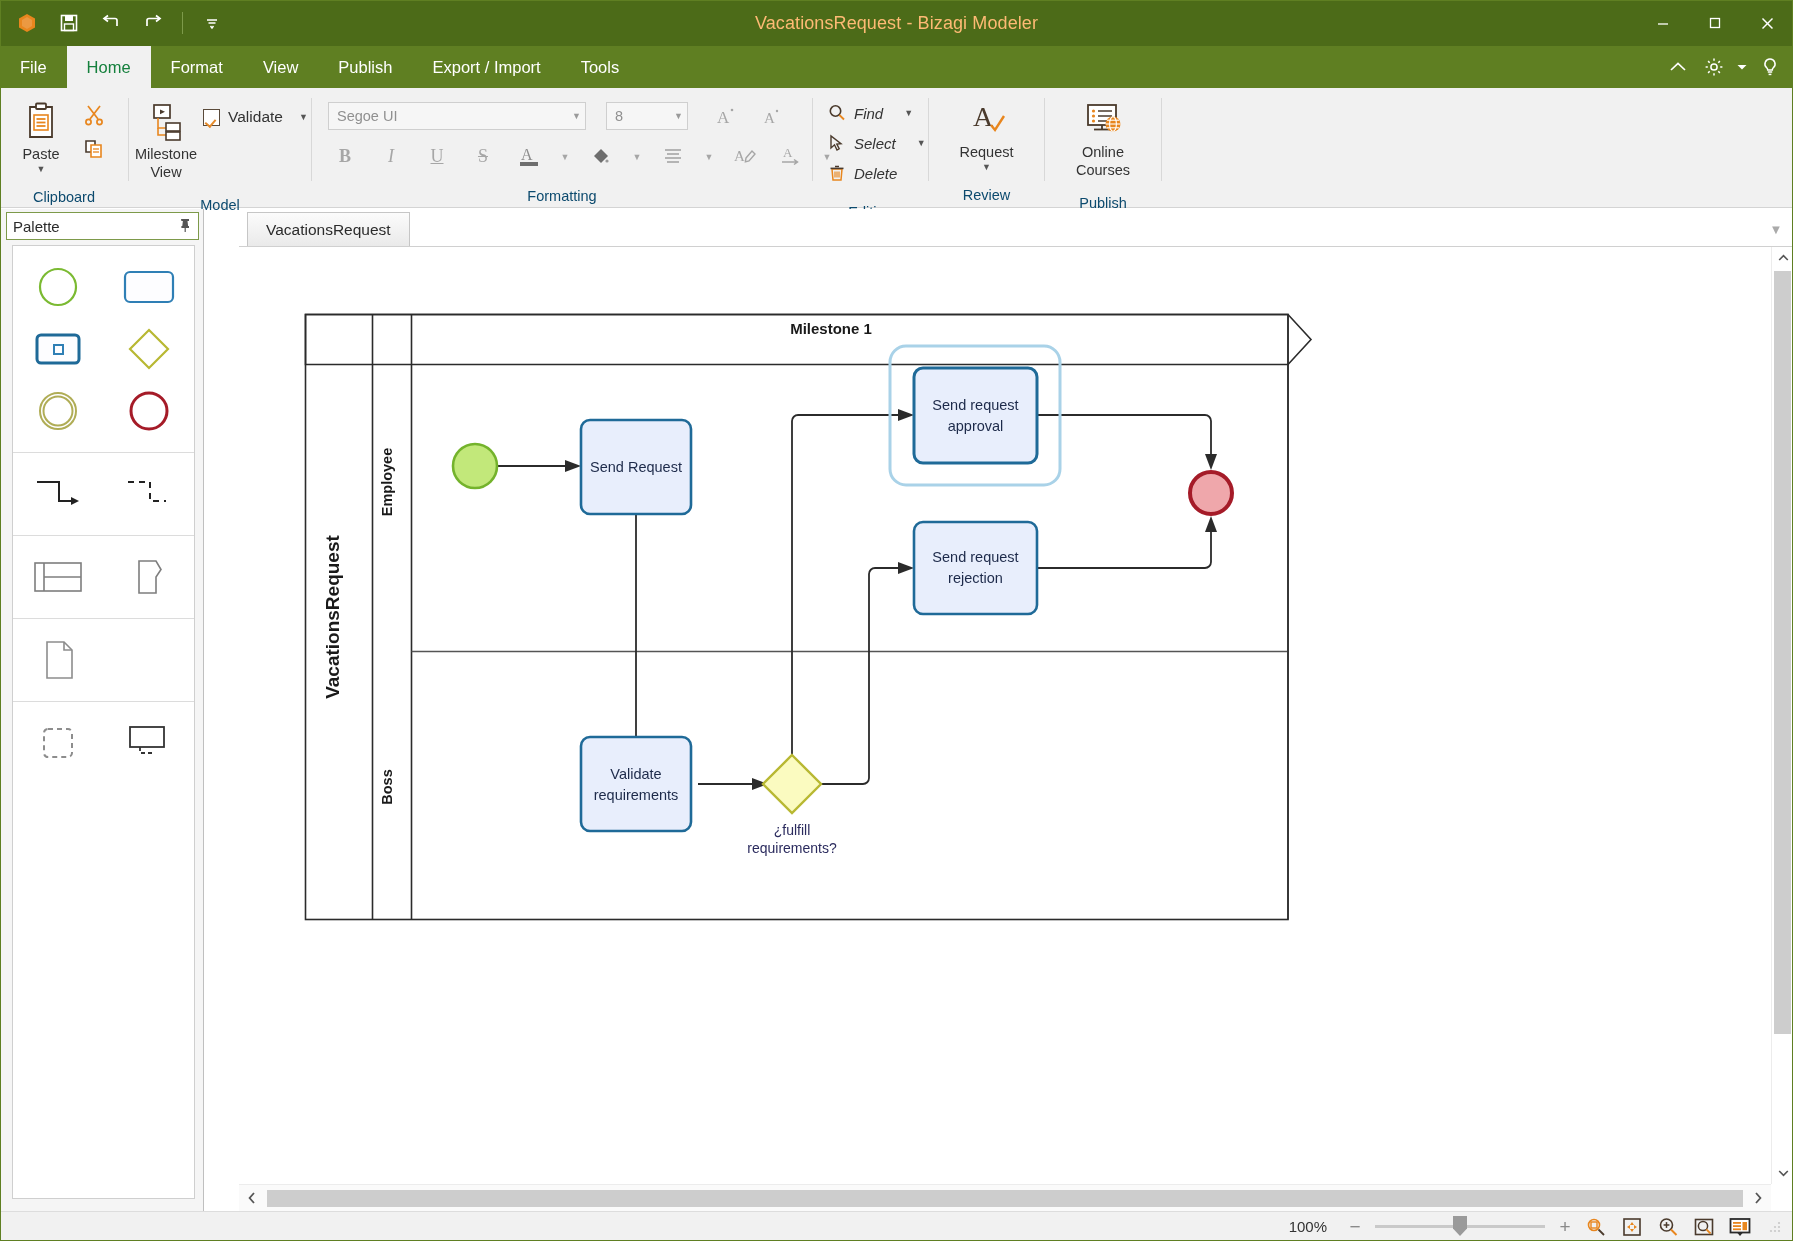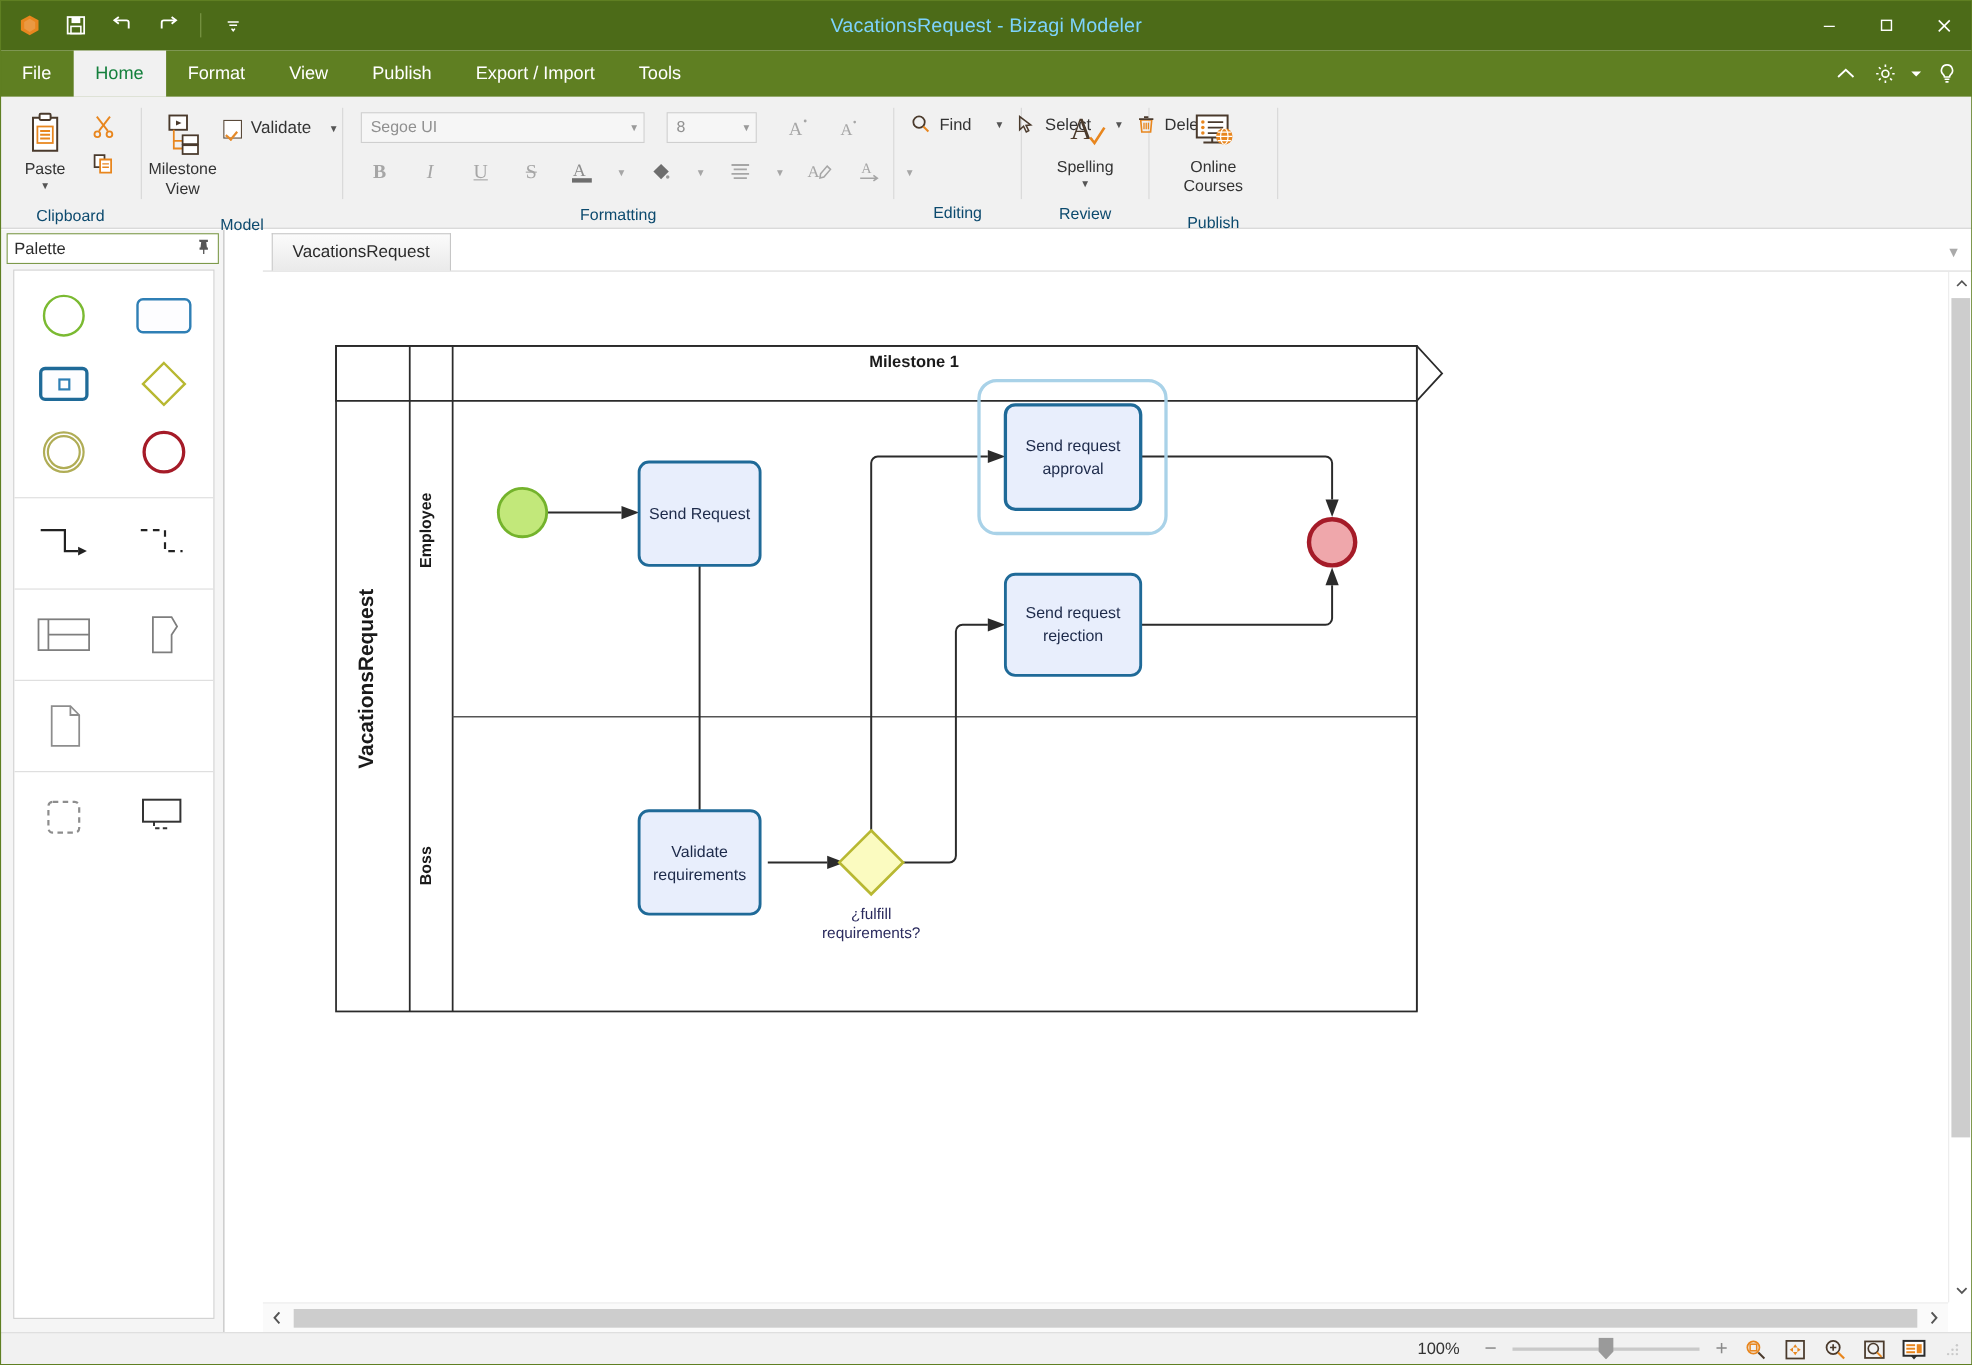--- a/index.html
+++ b/index.html
@@ -18,21 +18,21 @@
   }
   .qat{ display:flex; align-items:center; gap:4px; padding-left:8px; height:46px;}
   .qat-btn{
     width:38px;height:38px;display:flex;align-items:center;justify-content:center;
     cursor:pointer;
   }
   .qat-sep{width:1px;height:22px;background:#7d9a4a;margin:0 6px;}
   .title-text{
     position:absolute;left:0;top:0;width:1793px;height:46px;
     display:flex;align-items:center;justify-content:center;
-    color:#7dd3fc;font-size:18px;letter-spacing:.1px;pointer-events:none;text-align:center;
+    color:#fdba74;font-size:18px;letter-spacing:.1px;pointer-events:none;text-align:center;
   }
   .win-btns{position:absolute;right:0;top:0;height:46px;display:flex;}
   .win-btn{width:52px;height:46px;display:flex;align-items:center;justify-content:center;cursor:pointer;}
 
   
   .menustrip{
     position:absolute;left:0;top:46px;width:1793px;height:42px;
     background:#5f7f22;display:flex;align-items:flex-end;
   }
   .mtab{
@@ -407,21 +407,21 @@
             </svg>
         </div>
         <div class="mini-caret">▼</div>
       </div>
     </div>
     <div class="rgroup-label">Formatting</div>
   </div>
   <div class="rgroup-sep"></div>
 
   <div class="rgroup" style="width:115px">
-    <div class="rgroup-body" style="flex-direction:row;padding-top:10px;padding-left:10px;">
+    <div class="rgroup-body" style="flex-direction:column;padding-top:10px;padding-left:10px;font-style:italic;">
       <div class="txtbtn">
         <svg width="20" height="20" viewBox="0 0 20 20">
             <circle cx="8.5" cy="8" r="5.2" fill="none" stroke="#4a3a2c" stroke-width="1.6"></circle>
             <line x1="12.4" y1="12" x2="17" y2="16.5" stroke="#e8861e" stroke-width="1.8"></line>
           </svg>
         <span>Find</span>
         <span class="tcaret">▼</span>
       </div>
       <div class="txtbtn">
         <svg width="20" height="20" viewBox="0 0 20 20">
@@ -448,21 +448,21 @@
   </div>
   <div class="rgroup-sep"></div>
 
   <div class="rgroup" style="width:115px">
     <div class="rgroup-body" style="justify-content:center;padding-top:8px;">
       <div class="bigbtn" style="width:90px">
         <svg width="44" height="40" viewBox="0 0 44 40">
           <text x="8" y="26" font-family="Liberation Serif, serif" font-size="28" fill="#4a3a2c">A</text>
           <path d="M26 25 L30 30 L39 16" fill="none" stroke="#e8861e" stroke-width="2.4"></path>
         </svg>
-        <div class="lbl">Spelling</div>
+        <div class="lbl">Request</div>
         <div class="caret">▼</div>
       </div>
     </div>
     <div class="rgroup-label">Review</div>
   </div>
   <div class="rgroup-sep"></div>
 
   <div class="rgroup" style="width:116px">
     <div class="rgroup-body" style="justify-content:center;padding-top:8px;">
       <div class="bigbtn" style="width:96px">

